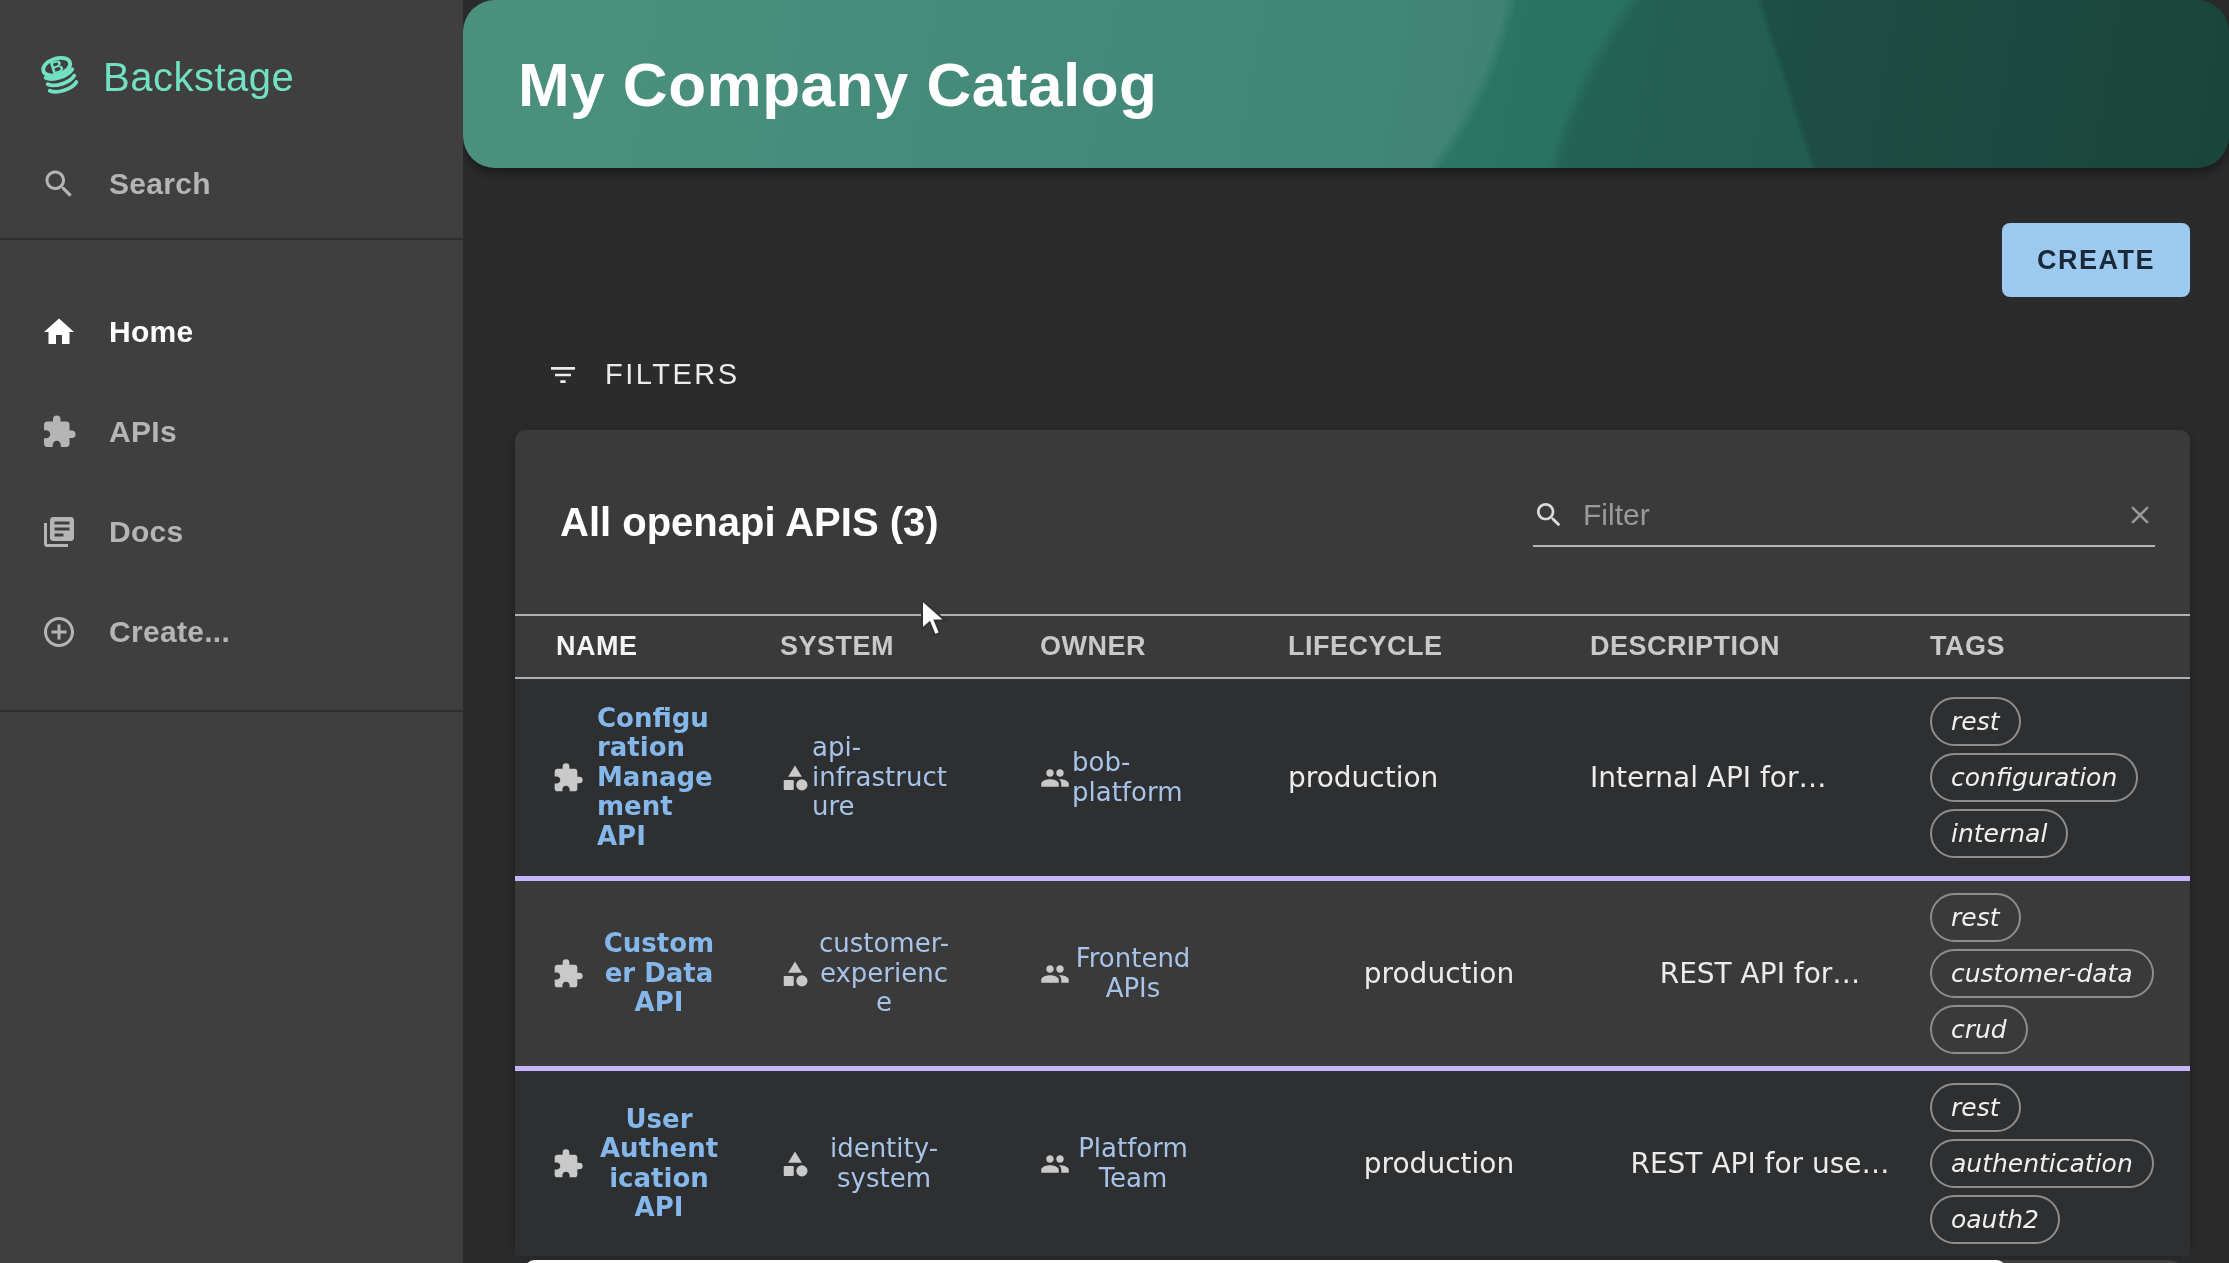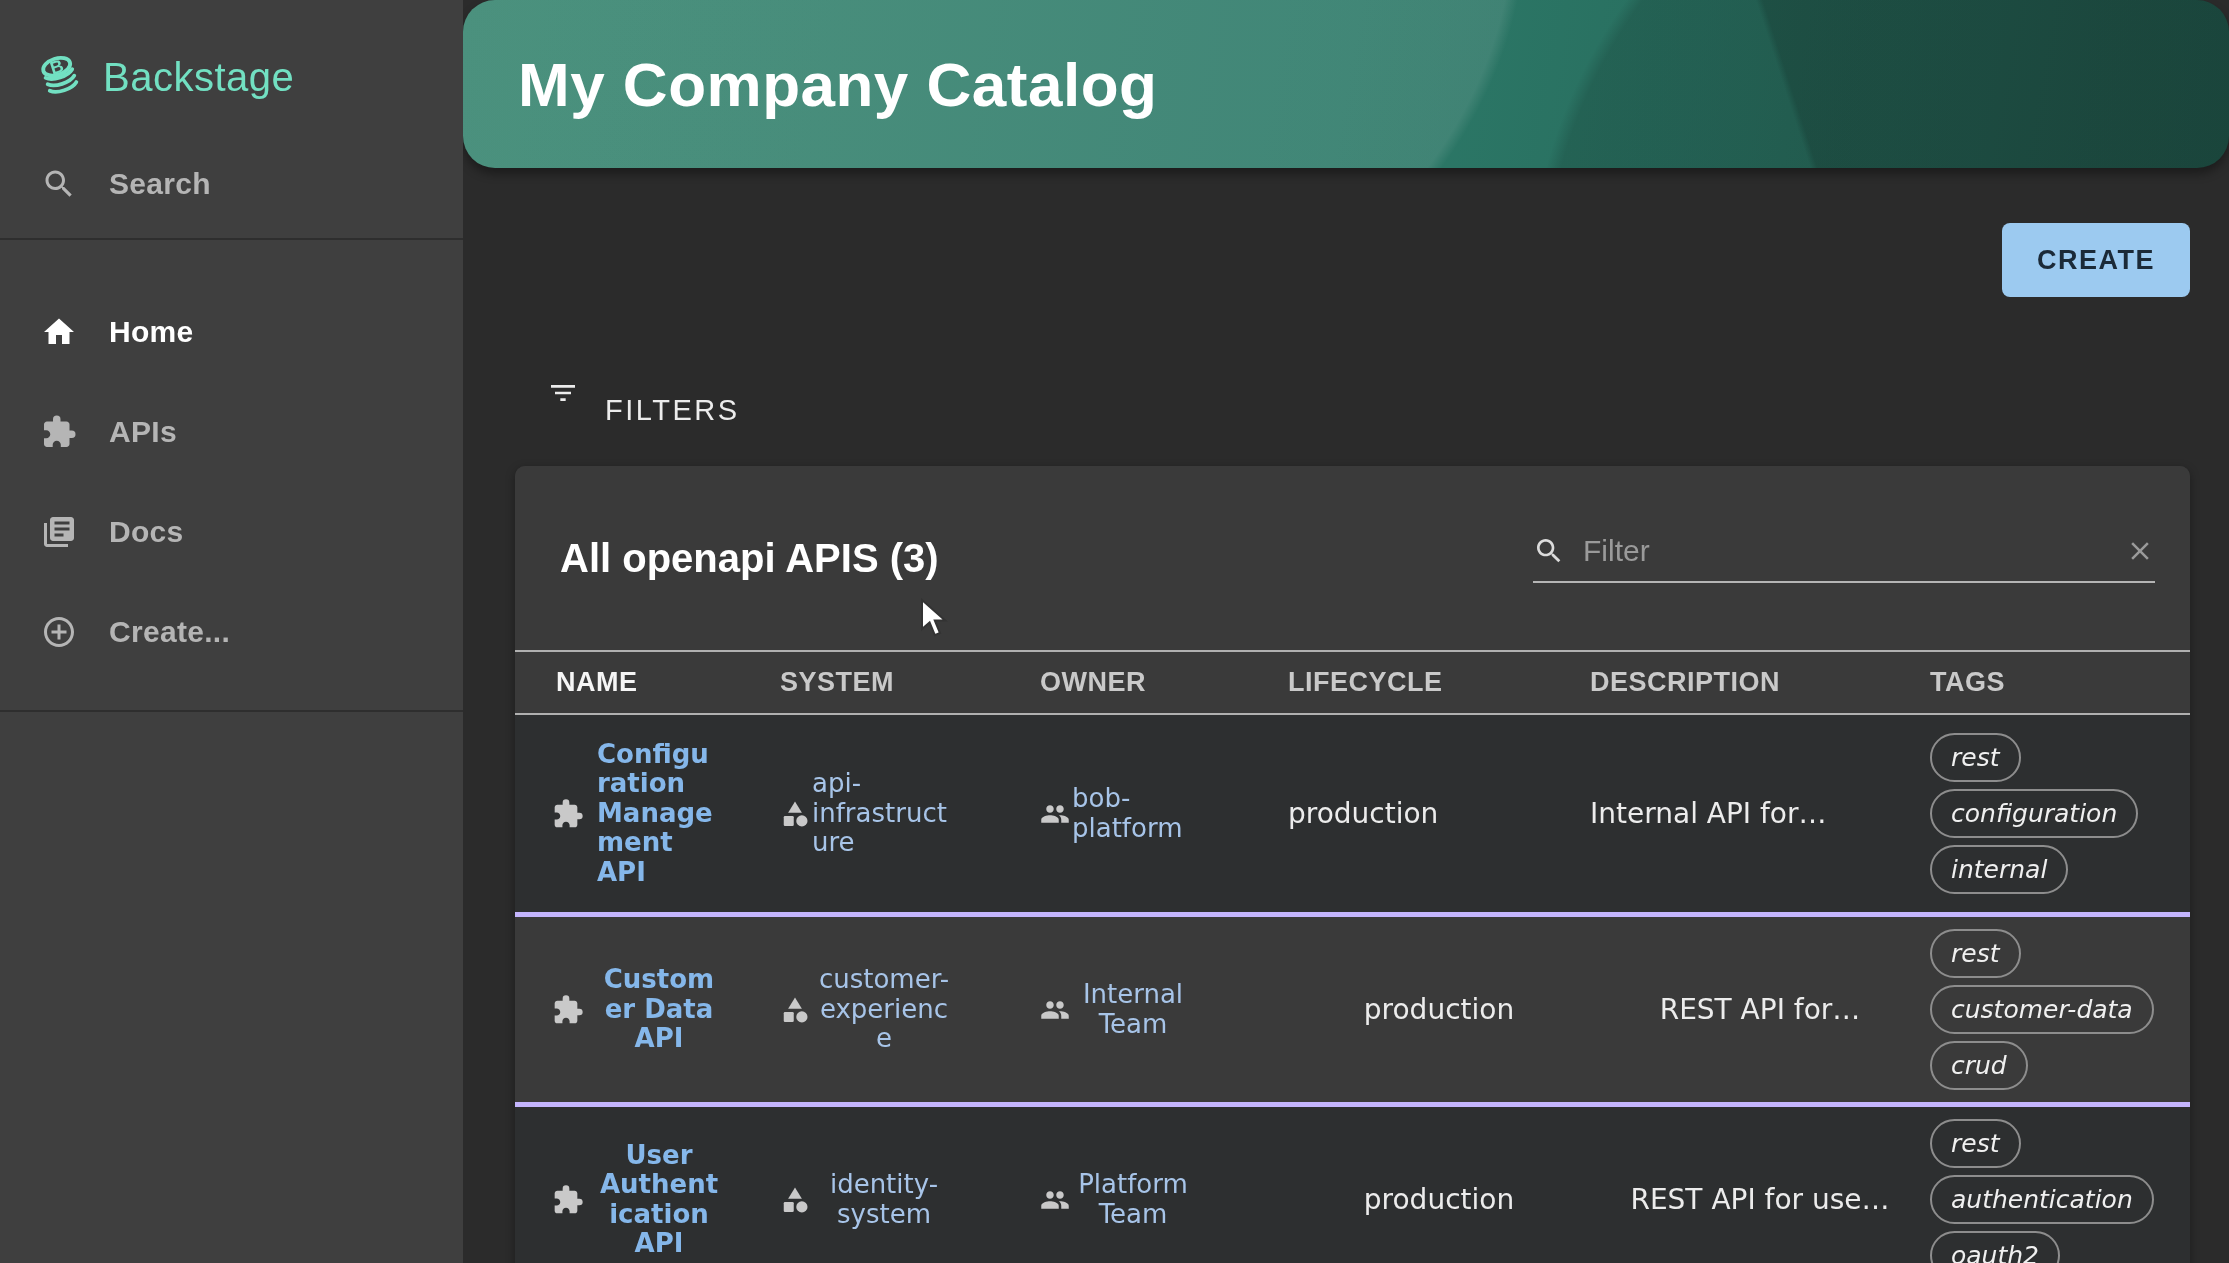--- a/index.html
+++ b/index.html
@@ -37,21 +37,21 @@
   .page-header h1 { margin:0; color:#ffffff; font-size:62px; font-weight:bold; letter-spacing:.5px; }
 
   .content { position:absolute; left:0; right:0; top:172px; bottom:0; padding:0 39px 0 52px; }
   .create-row { display:flex; justify-content:flex-end; margin-top:51px; }
   .create-btn { width:188px; height:74px; background:#9ccaf0; color:#1b2a38;
     font-family:inherit; font-size:27px; font-weight:600; letter-spacing:1.5px;
     border:none; border-radius:8px; cursor:pointer; }
   .filters-row { display:flex; align-items:center; gap:26px; margin-top:61px;
     padding-left:32px; color:#ececec; cursor:pointer; width:260px; }
   .filters-row svg { width:32px; height:32px; }
-  .filters-label { font-size:29px; font-weight:500; letter-spacing:2.5px;margin-top:36px; }
+  .filters-label { font-size:29px; font-weight:500; letter-spacing:2.5px; }
 
   
   .card { margin-top:39px; height:820px; background:#343434; border-radius:10px;
           box-shadow:0 3px 10px rgba(0,0,0,.35); display:flex; flex-direction:column; }
   .card-header { height:184px; flex:none; display:flex; align-items:center;
     justify-content:space-between; padding:0 35px 0 45px; background:#3a3a3a;
     border-radius:10px 10px 0 0; }
   .card-title { color:#ffffff; font-size:40px; font-weight:bold; }
   .filter-field { width:622px; display:flex; align-items:center; gap:16px;
     border-bottom:2px solid #b5b5b5; padding-bottom:12px; }
@@ -247,21 +247,21 @@
                   <path d="M12 2 6.5 11h11z"></path>
                   <rect x="3" y="13.5" width="8" height="8" rx="1"></rect>
                   <circle cx="17.5" cy="17.5" r="4.5"></circle>
                 </svg>
               <span class="ref-link sys">customer-experience</span>
             </div>
             <div class="cell cell-ref">
               <svg class="ricon" viewBox="0 0 24 24" fill="currentColor">
                   <path d="M16 11c1.66 0 2.99-1.34 2.99-3S17.66 5 16 5c-1.66 0-3 1.34-3 3s1.34 3 3 3zm-8 0c1.66 0 2.99-1.34 2.99-3S9.66 5 8 5C6.34 5 5 6.34 5 8s1.34 3 3 3zm0 2c-2.33 0-7 1.17-7 3.5V19h14v-2.5c0-2.33-4.67-3.5-7-3.5zm8 0c-.29 0-.62.02-.97.05 1.16.84 1.97 1.97 1.97 3.45V19h6v-2.5c0-2.33-4.67-3.5-7-3.5z"></path>
                 </svg>
-              <span class="ref-link own">Internal Team</span>
+              <span class="ref-link own">Frontend APIs</span>
             </div>
             <div class="cell cell-plain">production</div>
             <div class="cell cell-plain">REST API for…</div>
             <div class="cell tags">
               <span class="chip">rest</span>
               <span class="chip">customer-data</span>
               <span class="chip">crud</span>
             </div>
           </div>
 

